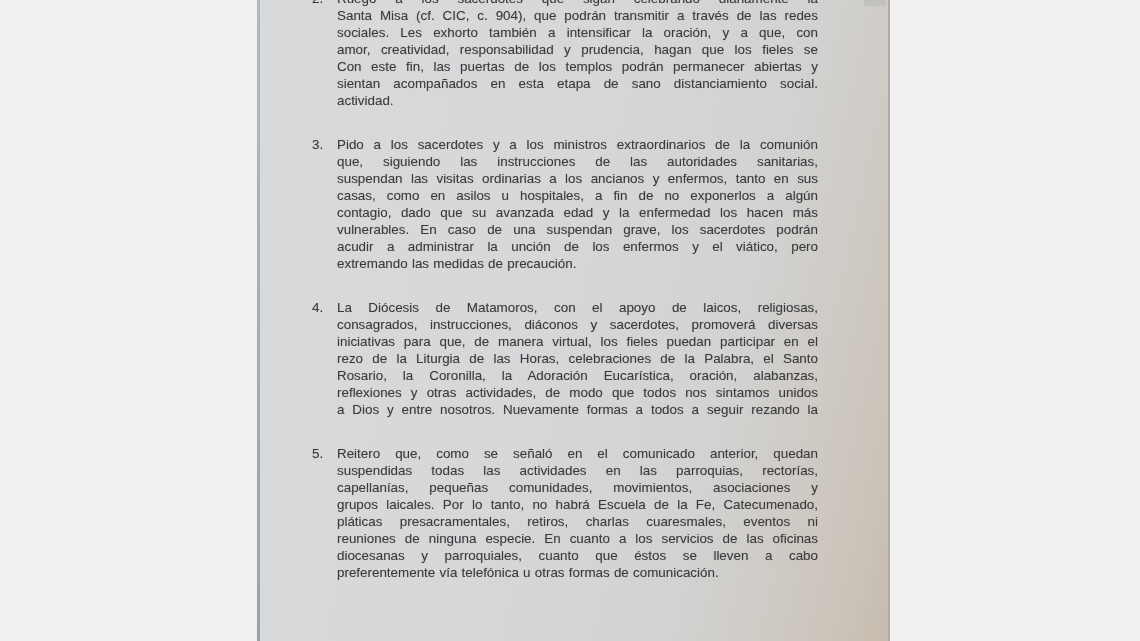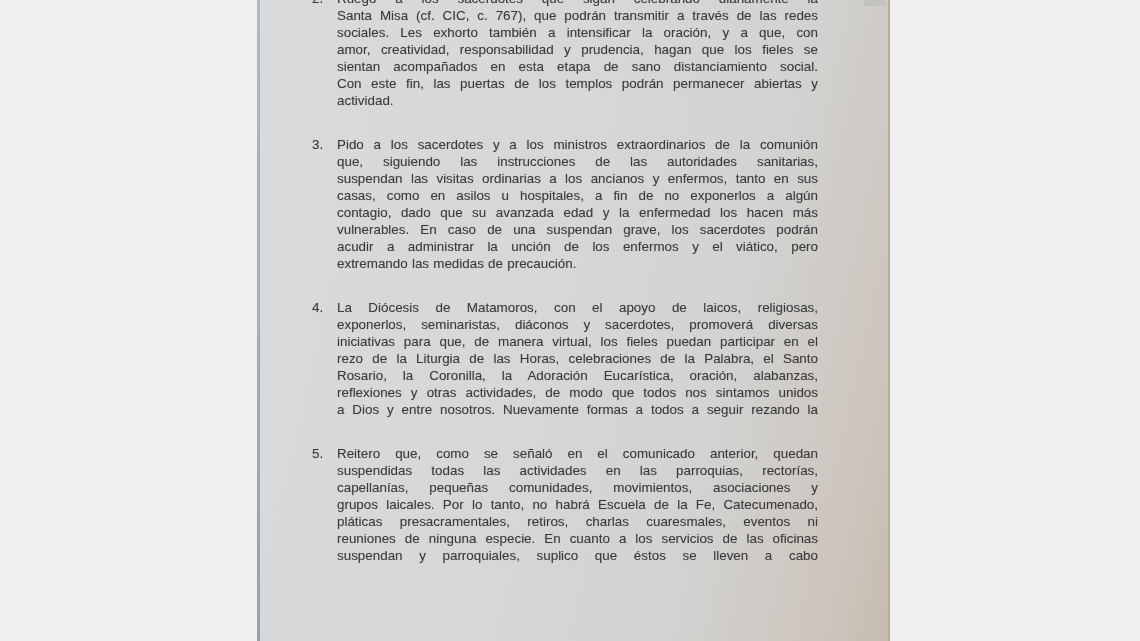--- a/index.html
+++ b/index.html
@@ -91,60 +91,61 @@
 <div class="stage">
   <div class="photo">
     <div class="paper-edge-left"></div>
     <div class="paper-edge-right"></div>
     <div class="corner-shade"></div>
     <div class="content">
         <div class="doc-item">
           <div class="item-num">2.</div>
           <div class="item-body">
             <div class="line">Ruego a los sacerdotes que sigan celebrando diariamente la</div>
-            <div class="line">Santa Misa (cf. CIC, c. 767), que podrán transmitir a través de las redes</div>
+            <div class="line">Santa Misa (cf. CIC, c. 904), que podrán transmitir a través de las redes</div>
             <div class="line">sociales. Les exhorto también a intensificar la oración, y a que, con</div>
             <div class="line">amor, creatividad, responsabilidad y prudencia, hagan que los fieles se</div>
+            <div class="line">Con este fin, las puertas de los templos podrán permanecer abiertas y</div>
             <div class="line">sientan acompañados en esta etapa de sano distanciamiento social.</div>
-            <div class="line">Con este fin, las puertas de los templos podrán permanecer abiertas y</div>
             <div class="line last">actividad.</div>
           </div>
         </div>
         <div class="doc-item">
           <div class="item-num">3.</div>
           <div class="item-body">
             <div class="line">Pido a los sacerdotes y a los ministros extraordinarios de la comunión</div>
             <div class="line">que, siguiendo las instrucciones de las autoridades sanitarias,</div>
             <div class="line">suspendan las visitas ordinarias a los ancianos y enfermos, tanto en sus</div>
             <div class="line">casas, como en asilos u hospitales, a fin de no exponerlos a algún</div>
             <div class="line">contagio, dado que su avanzada edad y la enfermedad los hacen más</div>
             <div class="line">vulnerables. En caso de una suspendan grave, los sacerdotes podrán</div>
             <div class="line">acudir a administrar la unción de los enfermos y el viático, pero</div>
             <div class="line last">extremando las medidas de precaución.</div>
           </div>
         </div>
         <div class="doc-item">
           <div class="item-num">4.</div>
           <div class="item-body">
             <div class="line">La Diócesis de Matamoros, con el apoyo de laicos, religiosas,</div>
-            <div class="line">exponerlos, seminaristas, diáconos y sacerdotes, promoverá diversas</div>
+            <div class="line">consagrados, instrucciones, diáconos y sacerdotes, promoverá diversas</div>
             <div class="line">iniciativas para que, de manera virtual, los fieles puedan participar en el</div>
             <div class="line">rezo de la Liturgia de las Horas, celebraciones de la Palabra, el Santo</div>
             <div class="line">Rosario, la Coronilla, la Adoración Eucarística, oración, alabanzas,</div>
             <div class="line">reflexiones y otras actividades, de modo que todos nos sintamos unidos</div>
             <div class="line">a Dios y entre nosotros. Nuevamente formas a todos a seguir rezando la</div>
           </div>
         </div>
         <div class="doc-item">
           <div class="item-num">5.</div>
           <div class="item-body">
             <div class="line">Reitero que, como se señaló en el comunicado anterior, quedan</div>
             <div class="line">suspendidas todas las actividades en las parroquias, rectorías,</div>
             <div class="line">capellanías, pequeñas comunidades, movimientos, asociaciones y</div>
             <div class="line">grupos laicales. Por lo tanto, no habrá Escuela de la Fe, Catecumenado,</div>
             <div class="line">pláticas presacramentales, retiros, charlas cuaresmales, eventos ni</div>
             <div class="line">reuniones de ninguna especie. En cuanto a los servicios de las oficinas</div>
-            <div class="line">suspendan y parroquiales, suplico que éstos se lleven a cabo</div>
+            <div class="line">diocesanas y parroquiales, cuanto que éstos se lleven a cabo</div>
+            <div class="line last">preferentemente vía telefónica u otras formas de comunicación.</div>
           </div>
         </div>
       </div>
   </div>
 </div>
 
 </body></html>

